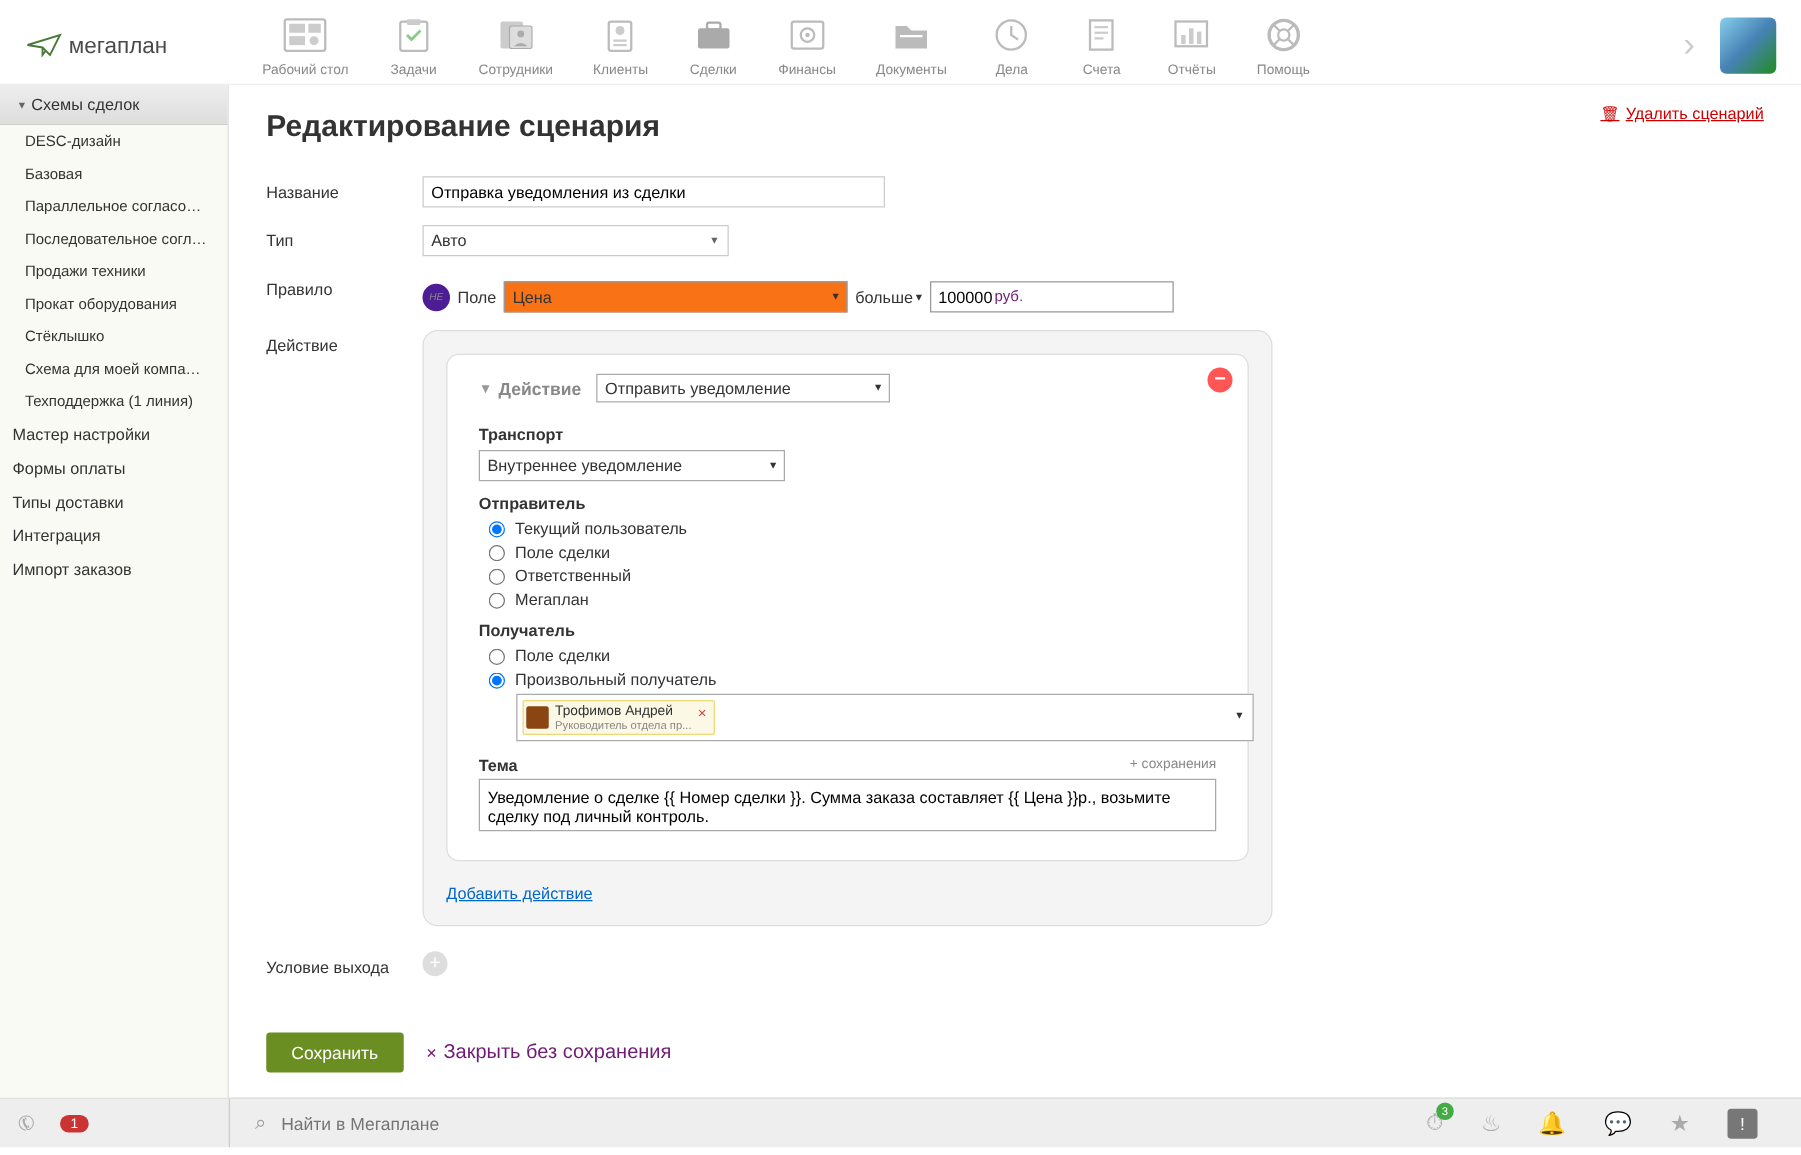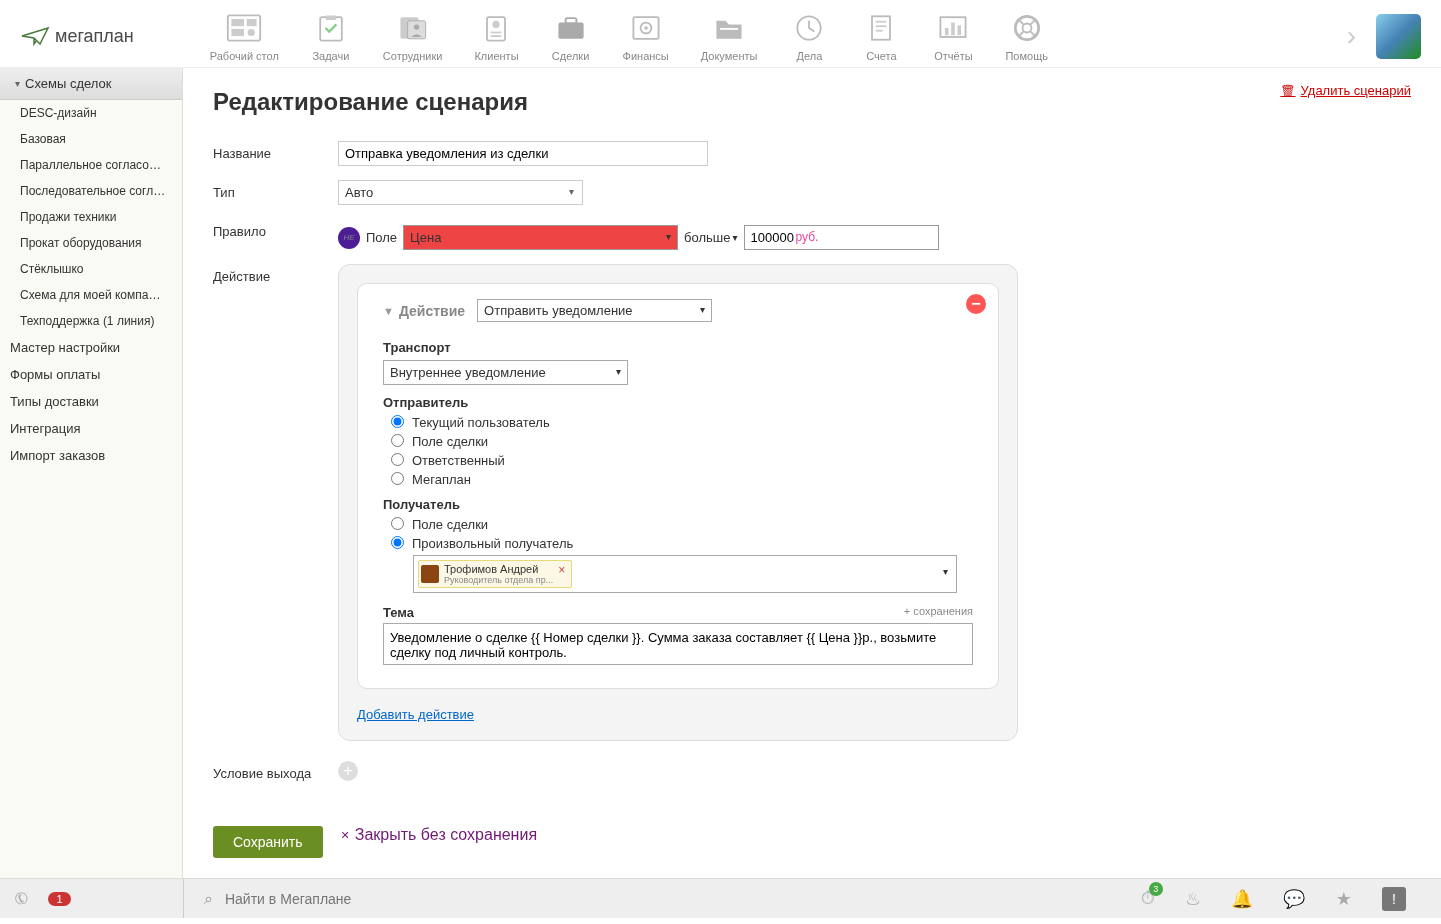--- a/index.html
+++ b/index.html
@@ -27,57 +27,57 @@
 .page-title { font-size: 24px; font-weight: bold; margin-bottom: 25px; }
 .form-row { display: flex; align-items: flex-start; margin-bottom: 14px; }
 .form-label { width: 125px; font-size: 13px; padding-top: 5px; }
 .form-control { flex: 1; }
 .text-input { width: 370px; padding: 4px 6px; border: 1px solid #ccc; font-size: 13px; }
 .select { width: 245px; padding: 4px 6px; border: 1px solid #ccc; font-size: 13px; background: #fff; position: relative; cursor: pointer; }
 .select::after { content: "▾"; position: absolute; right: 8px; top: 5px; font-size: 10px; color: #666; }
 .rule-row { display: flex; align-items: center; gap: 6px; }
 .ne-badge { width: 22px; height: 22px; border-radius: 50%; background: #4c1d95; display: flex; align-items: center; justify-content: center; font-size: 8px; color: #888; font-style: italic; }
 .rule-label { font-size: 13px; }
-.rule-select { border: 1px solid #999; padding: 4px 20px 4px 6px; font-size: 13px; position: relative; cursor: pointer; background: #ef4444; }
+.rule-select { border: 1px solid #999; padding: 4px 20px 4px 6px; font-size: 13px; position: relative; cursor: pointer; background: #f97316; }
 .rule-select.wide { width: 275px; }
 .rule-select::after { content: "▾"; position: absolute; right: 6px; top: 5px; font-size: 10px; }
 .rule-op { display: flex; align-items: center; font-size: 13px; cursor: pointer; }
 .rule-op::after { content: "▾"; margin-left: 2px; font-size: 10px; }
 .rule-value-wrap { position: relative; width: 195px; }
 .rule-value { width: 100%; padding: 4px 6px; border: 1px solid #999; font-size: 13px; }
-.rule-unit { position: absolute; left: 52px; top: 5px; color: #ec4899; font-size: 12px; pointer-events: none; }
+.rule-unit { position: absolute; left: 52px; top: 5px; color: #701a75; font-size: 12px; pointer-events: none; }
 .action-box { background: #f4f4f4; border: 1px solid #ddd; border-radius: 12px; padding: 18px; width: 680px; }
 .action-inner { background: #fff; border: 1px solid #ddd; border-radius: 10px; padding: 15px 25px 20px; position: relative; }
 .action-remove { position: absolute; top: 10px; right: 12px; width: 20px; height: 20px; border-radius: 50%; background: #f55; color: #fff; display: flex; align-items: center; justify-content: center; font-size: 16px; font-weight: bold; cursor: pointer; line-height: 1; }
 .action-header { display: flex; align-items: center; margin-bottom: 18px; }
 .action-caret { color: #999; font-size: 11px; margin-right: 5px; }
 .action-title { font-weight: bold; color: #888; font-size: 14px; margin-right: 12px; }
 .action-select { border: 1px solid #aaa; padding: 3px 22px 3px 6px; font-size: 13px; position: relative; cursor: pointer; width: 235px; background: #fff; }
 .action-select::after { content: "▾"; position: absolute; right: 6px; top: 4px; font-size: 10px; }
 .sub-label { font-weight: bold; font-size: 13px; margin-bottom: 5px; margin-top: 10px; }
 .sub-label:first-of-type { margin-top: 0; }
 .sub-select { border: 1px solid #aaa; padding: 4px 22px 4px 6px; font-size: 13px; position: relative; cursor: pointer; width: 245px; background: #fff; margin-bottom: 8px; }
 .sub-select::after { content: "▾"; position: absolute; right: 6px; top: 5px; font-size: 10px; }
-.radio-row { display: flex; align-items: flex-start; margin-bottom: 4px; padding-left: 8px; }
+.radio-row { display: flex; align-items: flex-end; margin-bottom: 4px; padding-left: 8px; }
 .radio-row input { margin-right: 8px; }
 .radio-row label { font-size: 13px; cursor: pointer; }
-.recipient-box { border: 1px solid #aaa; padding: 4px; width: 544px; margin-left: 30px; margin-top: 4px; position: relative; background: #fff; }
+.recipient-box { border: 1px solid #aaa; padding: 4px; width: 590px; margin-left: 30px; margin-top: 4px; position: relative; background: #fff; }
 .recipient-box::after { content: "▾"; position: absolute; right: 8px; top: 10px; font-size: 10px; }
 .chip { display: inline-flex; align-items: center; border: 1px solid #e9d978; background: #fbf8e5; padding: 2px 6px 2px 2px; border-radius: 2px; position: relative; max-width: 170px; }
 .chip-avatar { width: 18px; height: 18px; background: #8B4513; border-radius: 2px; margin-right: 5px; flex-shrink: 0; }
 .chip-text { display: flex; flex-direction: column; overflow: hidden; }
 .chip-name { font-size: 11px; white-space: nowrap; }
 .chip-role { font-size: 9px; color: #888; white-space: nowrap; overflow: hidden; text-overflow: ellipsis; max-width: 120px; }
 .chip-x { color: #c44; font-size: 12px; margin-left: 5px; cursor: pointer; align-self: flex-start; }
 .theme-row { display: flex; justify-content: space-between; margin-top: 12px; }
 .add-var { font-size: 11px; color: #888; cursor: pointer; }
 .theme-textarea { width: 100%; border: 1px solid #aaa; padding: 6px; font-size: 13px; resize: none; height: 42px; margin-top: 3px; font-family: inherit; }
 .add-action { color: #0066cc; text-decoration: underline; font-size: 13px; cursor: pointer; display: inline-block; margin-top: 18px; }
 .exit-plus { width: 20px; height: 20px; border-radius: 50%; background: #ddd; color: #fff; display: flex; align-items: center; justify-content: center; font-size: 16px; cursor: pointer; }
-.footer-actions { margin-top: 45px; display: flex; align-items: flex-start; gap: 18px; }
+.footer-actions { margin-top: 45px; display: flex; align-items: center; gap: 18px; }
 .btn-save { background: #6b8e23; color: #fff; border: none; padding: 8px 20px; font-size: 14px; border-radius: 3px; cursor: pointer; }
 .close-link { color: #701a75; font-size: 16px; cursor: pointer; display: flex; align-items: center; }
 .close-link::before { content: "✕"; margin-right: 5px; font-size: 11px; }
 .bottom-bar { display: flex; align-items: center; background: #eee; height: 40px; padding: 0 15px; border-top: 1px solid #ddd; }
 .phone-area { display: flex; align-items: center; width: 168px; }
 .phone-icon { color: #aaa; font-size: 16px; transform: rotate(-45deg); }
 .notif-badge { background: #c33; color: #fff; border-radius: 10px; padding: 1px 8px; font-size: 11px; margin-left: 20px; }
 .search-area { flex: 1; display: flex; align-items: center; padding-left: 20px; border-left: 1px solid #ccc; height: 100%; }
 .search-icon { color: #999; font-size: 16px; margin-right: 12px; }
 .search-input { border: none; background: transparent; font-size: 14px; color: #888; outline: none; width: 300px; }

